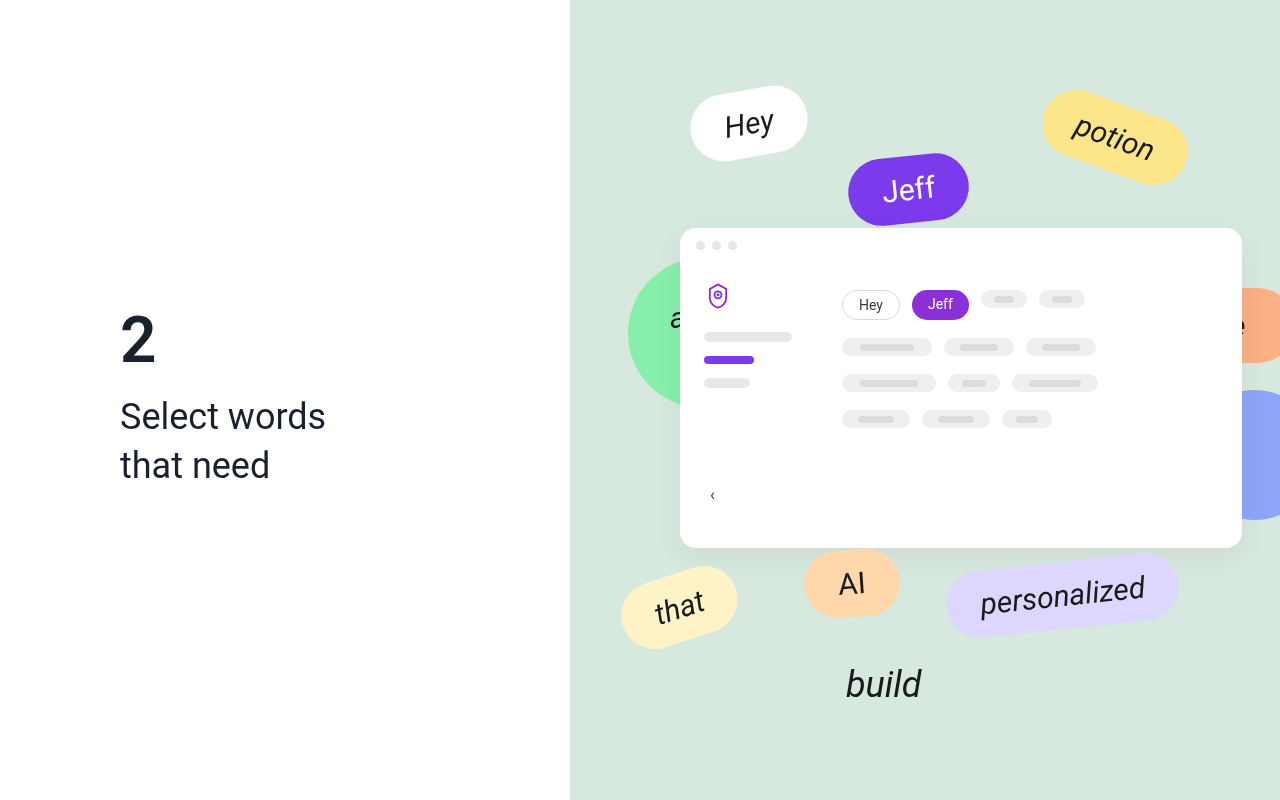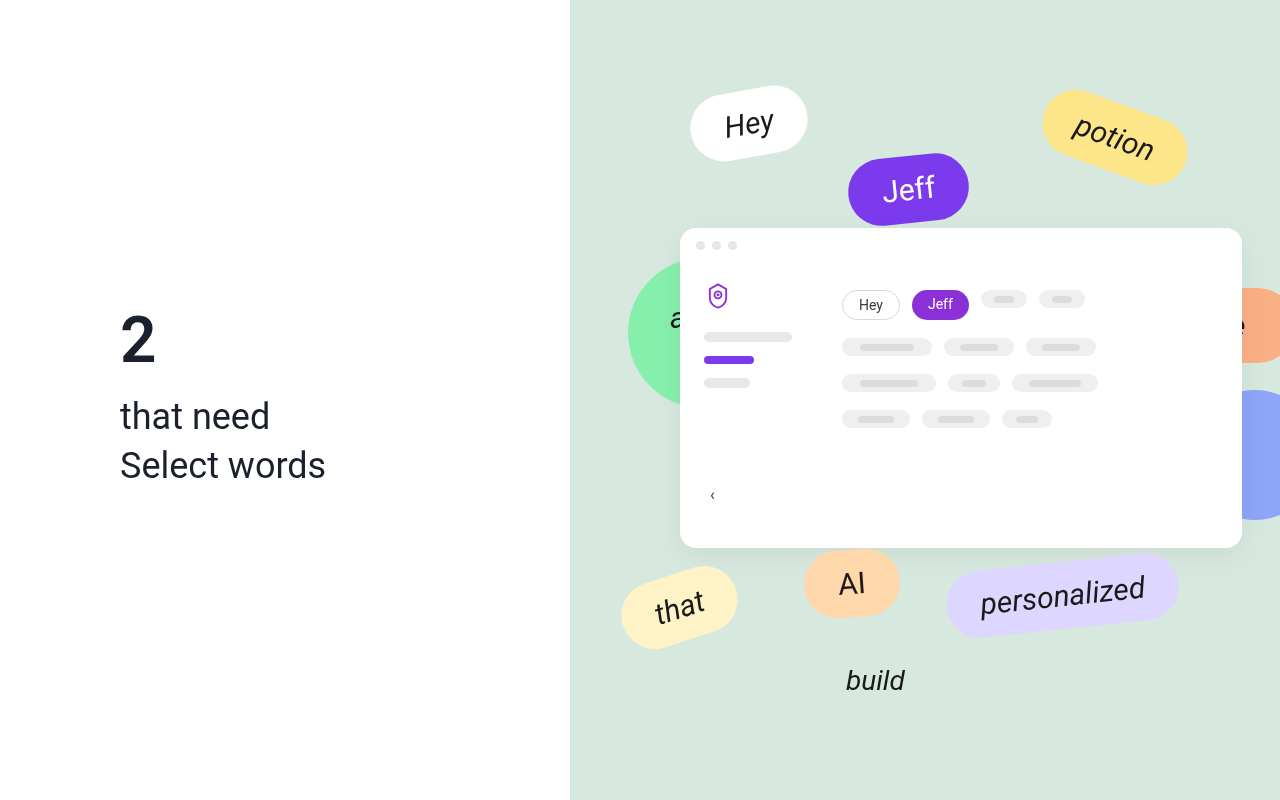--- a/index.html
+++ b/index.html
@@ -13,21 +13,21 @@
   .pill-hey { background: #fff; top: 90px; left: 120px; transform: rotate(-10deg); }
   .pill-jeff { background: #7c3aed; color: #fff; top: 156px; left: 278px; font-style: normal; transform: rotate(-6deg); }
   .pill-potion { background: #fde68a; top: 104px; left: 470px; transform: rotate(20deg); }
   .shape-green { position: absolute; background: #86efac; border-radius: 50%; width: 150px; height: 150px; top: 258px; left: 58px; }
   .pill-a-text { position: absolute; font-size: 30px; color: #1a1a1a; top: 300px; left: 100px; font-style: italic; }
   .pill-e { background: #fbaf85; top: 288px; left: 610px; padding: 20px 50px; }
   .shape-blue { position: absolute; background: #8ea5f8; border-radius: 50%; width: 130px; height: 130px; top: 390px; left: 620px; }
   .pill-that { background: #fef3c7; top: 574px; left: 50px; transform: rotate(-18deg); }
   .pill-ai { background: #fed7aa; top: 550px; left: 234px; transform: rotate(-4deg); font-style: normal; }
   .pill-personalized { background: #ddd6fe; top: 562px; left: 376px; transform: rotate(-6deg); }
-  .word-build { position: absolute; font-size: 28px; color: #1a1a1a; top: 664px; left: 276px; font-style: italic; }
+  .word-build { position: absolute; font-size: 36px; color: #1a1a1a; top: 664px; left: 276px; font-style: italic; }
   .app-window { position: absolute; background: #fff; border-radius: 16px; top: 228px; left: 110px; width: 562px; height: 320px; box-shadow: 0 8px 30px rgba(0,0,0,0.06); }
   .titlebar { height: 34px; display: flex; align-items: center; padding-left: 16px; gap: 7px; background: rgba(255,255,255,0.8); border-radius: 16px 16px 0 0; }
   .dot { width: 9px; height: 9px; border-radius: 50%; background: #e6e6e6; }
   .app-body { display: flex; padding: 20px 24px; gap: 28px; }
   .sidebar { width: 110px; display: flex; flex-direction: column; gap: 14px; }
   .logo { width: 28px; height: 28px; margin-bottom: 8px; }
   .sb-line { height: 10px; border-radius: 6px; background: #e8e8e8; }
   .sb-line.active { background: #7c3aed; width: 50px; height: 8px; }
   .sb-line.w1 { width: 88px; }
   .sb-line.w2 { width: 46px; }
@@ -40,22 +40,22 @@
   .blank-inner { background: #dcdcdc; height: 7px; border-radius: 4px; }
   .handle { position: absolute; left: 30px; bottom: 44px; font-size: 16px; color: #333; }
 </style>
 </head>
 <body>
 
 <div class="container">
   <div class="left">
     <div class="step-number">2</div>
     <div class="step-title">
+      <div>Select words</div>
       <div>that need</div>
-      <div>Select words</div>
     </div>
   </div>
 
   <div class="right">
 
     <div class="shape-green"></div>
     <div class="pill-a-text">a</div>
 
     <div class="pill pill-hey">Hey</div>
     <div class="pill pill-jeff">Jeff</div>

